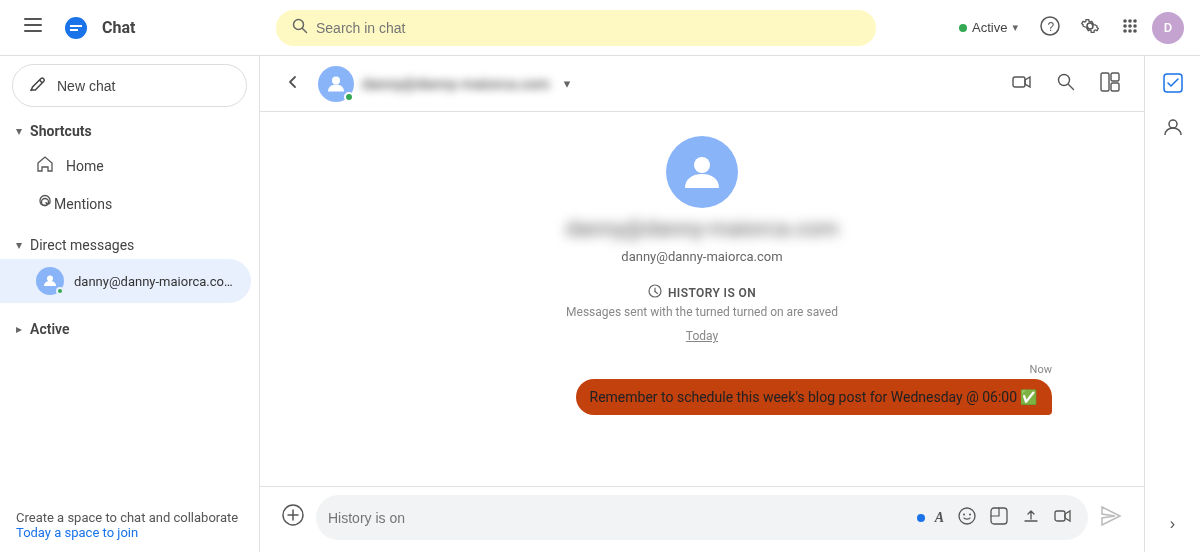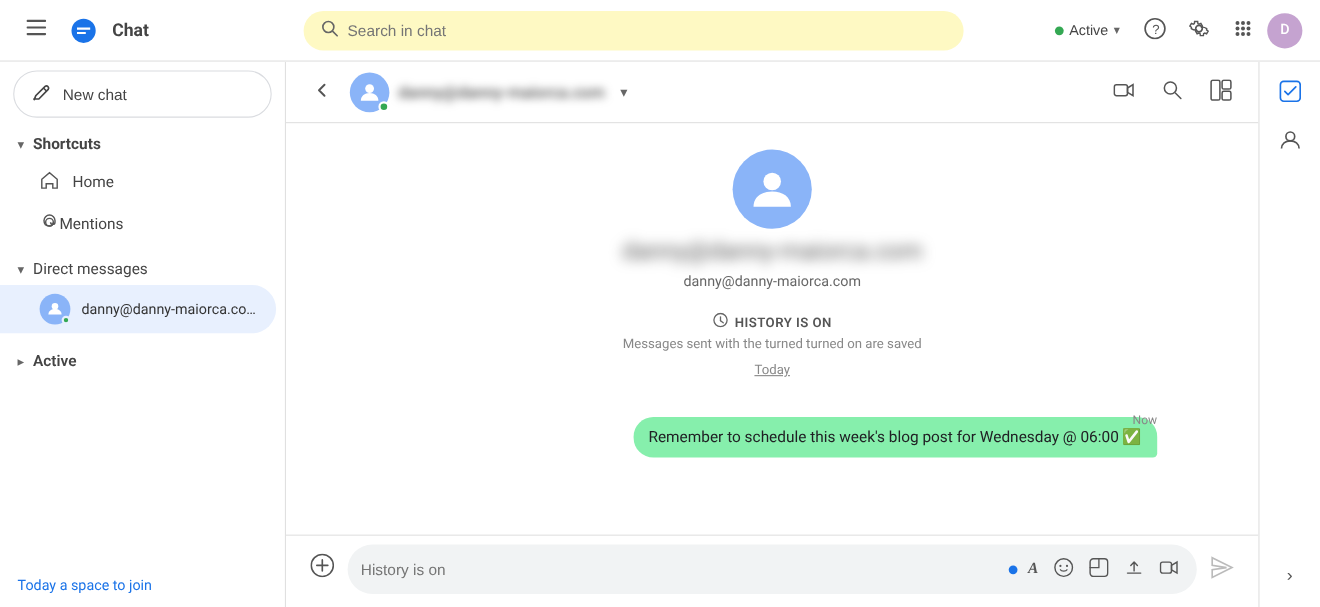--- a/index.html
+++ b/index.html
@@ -141,21 +141,21 @@
       </div>
       <span style="font-size:13px;color:#333;white-space:nowrap;overflow:hidden;text-overflow:ellipsis;">danny@danny-maiorca.com</span>
     </div>
 
     <div style="display:flex;align-items:center;gap:8px;padding:10px 16px 6px;cursor:pointer;border-radius:0 24px 24px 0;margin-right:8px;margin-top:8px;">
       <span style="font-size:12px;color:#666;">▸</span>
       <span style="font-size:14px;font-weight:600;color:#444;">Active</span>
     </div>
 
     <div style="padding:12px 16px;font-size:13px;color:#555;margin-top:auto;">
-      <br>
+      <span>Create a space to chat and collaborate</span><br>
       <a href="#" style="color:#1a73e8;text-decoration:none;font-size:13px;">
         <span>Today a space to join</span>
       </a>
     </div>
   </div>
 
   <div style="flex:1;display:flex;flex-direction:column;background:#fff;height:100%;">
 
     <div style="display:flex;align-items:center;padding:0 16px;height:56px;border-bottom:1px solid #e0e0e0;gap:8px;">
       <button style="border:none;background:none;cursor:pointer;padding:8px;border-radius:50%;display:flex;align-items:center;justify-content:center;">
@@ -230,22 +230,22 @@
             </svg>
         </span>
         <span style="font-weight:600;letter-spacing:0.4px;font-size:12px;color:#555;">HISTORY IS ON</span>
       </div>
       <div style="font-size:12px;color:#888;margin-bottom:10px;">Messages sent with the turned turned on are saved</div>
 
       <div style="font-size:12px;color:#888;margin-bottom:16px;text-decoration:underline;">Today</div>
 
       <div style="width:100%;max-width:700px;display:flex;flex-direction:column;">
         <div style="display:flex;justify-content:flex-end;margin-bottom:4px;position:relative;padding-top:20px;">
-          <div style="font-size:11px;color:#888;position:absolute;top:16px;right:0;">Now</div>
-          <div style="background:#86efac;padding:10px 14px;border-radius:18px 18px 4px 18px;font-size:14px;color:#202124;max-width:480px;">
+          <div style="font-size:11px;color:#888;position:absolute;top:4px;right:0;">Now</div>
+          <div style="background:#c2410c;padding:10px 14px;border-radius:18px 18px 4px 18px;font-size:14px;color:#202124;max-width:480px;">
             <span>Remember to schedule this week's blog post for Wednesday @ 06:00 ✅</span>
           </div>
         </div>
       </div>
     </div>
 
     <div style="padding:8px 16px 12px;border-top:1px solid #e0e0e0;display:flex;align-items:center;gap:6px;">
       <button style="border:none;background:none;cursor:pointer;font-size:24px;color:#555;padding:6px;border-radius:50%;display:flex;align-items:center;justify-content:center;flex-shrink:0;">
         <span>
           <svg width="22" height="22" viewBox="0 0 22 22" fill="none">

